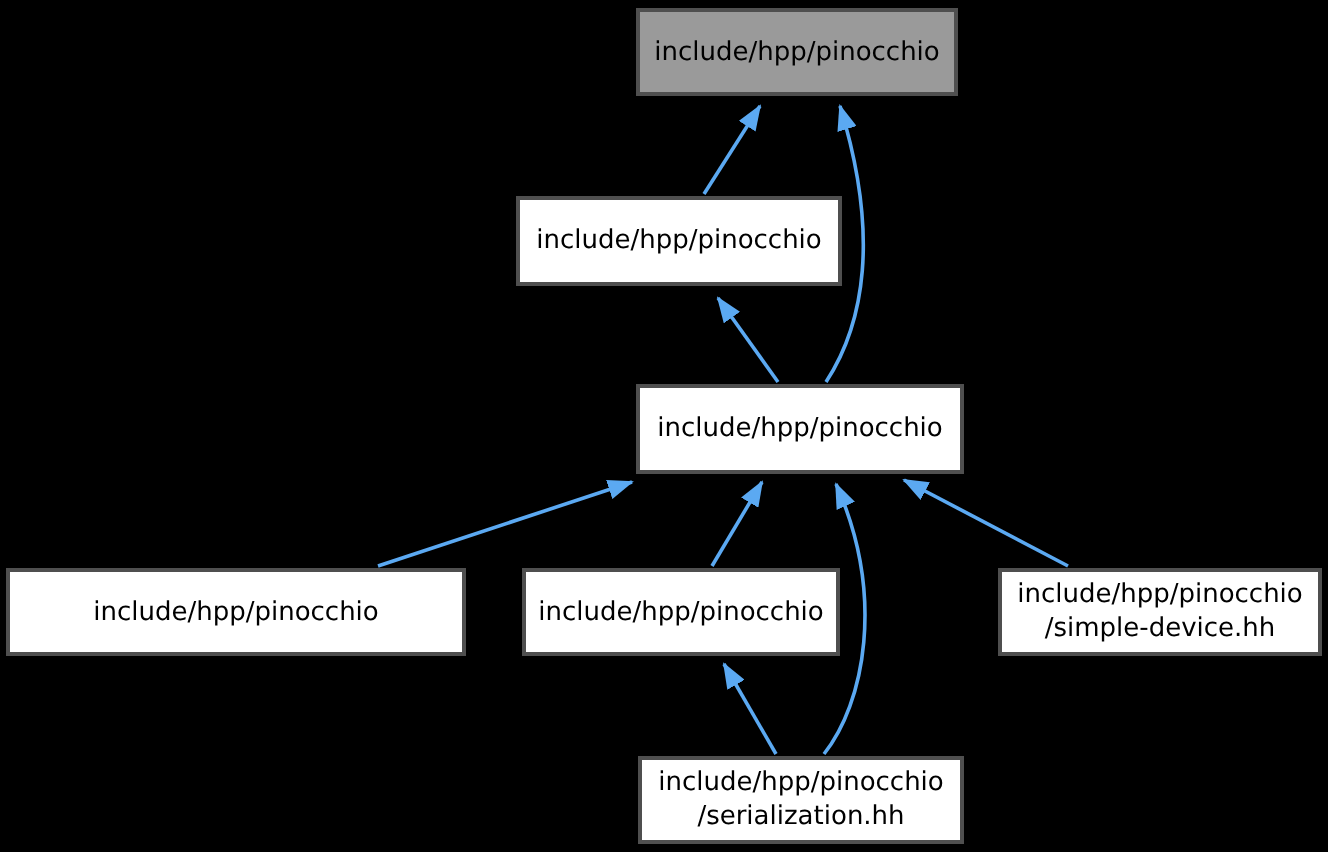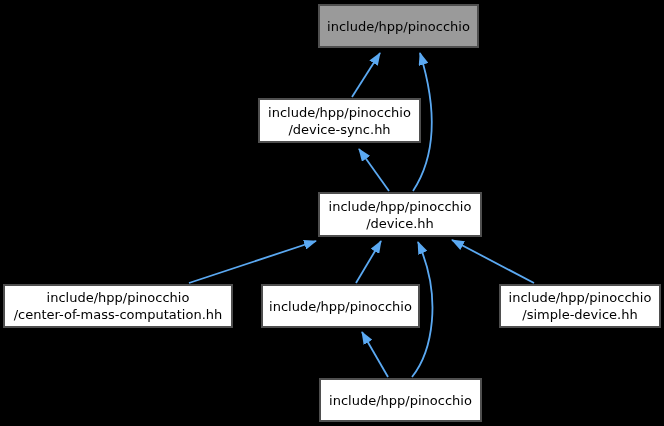--- a/index.html
+++ b/index.html
@@ -60,39 +60,37 @@
     <path class="edge" d="M 534,283 L 452,240" marker-end="url(#arrow)" stroke="#5ba9f2"></path>
     <path class="edge" d="M 388,377 L 362,332" marker-end="url(#arrow)" stroke="#5ba9f2"></path>
   </svg>
 
   <div class="node" style="left: 318px; top: 4px; width: 161px; height: 44px; background: rgb(154, 154, 154); border-color: rgb(79, 79, 79); color: rgb(0, 0, 0);">
     <span>include/hpp/pinocchio</span>
   </div>
 
   <div class="node" style="left: 258px; top: 98px; width: 163px; height: 45px; background: rgb(255, 255, 255); border-color: rgb(79, 79, 79); color: rgb(0, 0, 0);">
     <span>include/hpp/pinocchio</span>
-    <span>/device-sync.hh</span>
   </div>
 
   <div class="node" style="left: 318px; top: 192px; width: 164px; height: 45px; background: rgb(255, 255, 255); border-color: rgb(79, 79, 79); color: rgb(0, 0, 0);">
     <span>include/hpp/pinocchio</span>
-    <span>/device.hh</span>
   </div>
 
   <div class="node" style="left: 3px; top: 284px; width: 230px; height: 44px; background: rgb(255, 255, 255); border-color: rgb(79, 79, 79); color: rgb(0, 0, 0);">
     <span>include/hpp/pinocchio</span>
-    <span>/center-of-mass-computation.hh</span>
   </div>
 
   <div class="node" style="left: 261px; top: 284px; width: 159px; height: 44px; background: rgb(255, 255, 255); border-color: rgb(79, 79, 79); color: rgb(0, 0, 0);">
     <span>include/hpp/pinocchio</span>
   </div>
 
   <div class="node" style="left: 499px; top: 284px; width: 162px; height: 44px; background: rgb(255, 255, 255); border-color: rgb(79, 79, 79); color: rgb(0, 0, 0);">
     <span>include/hpp/pinocchio</span>
     <span>/simple-device.hh</span>
   </div>
 
   <div class="node" style="left: 319px; top: 378px; width: 163px; height: 44px; background: rgb(255, 255, 255); border-color: rgb(79, 79, 79); color: rgb(0, 0, 0);">
     <span>include/hpp/pinocchio</span>
+    <span>/serialization.hh</span>
   </div>
 
 </div>
 
 </body></html>

